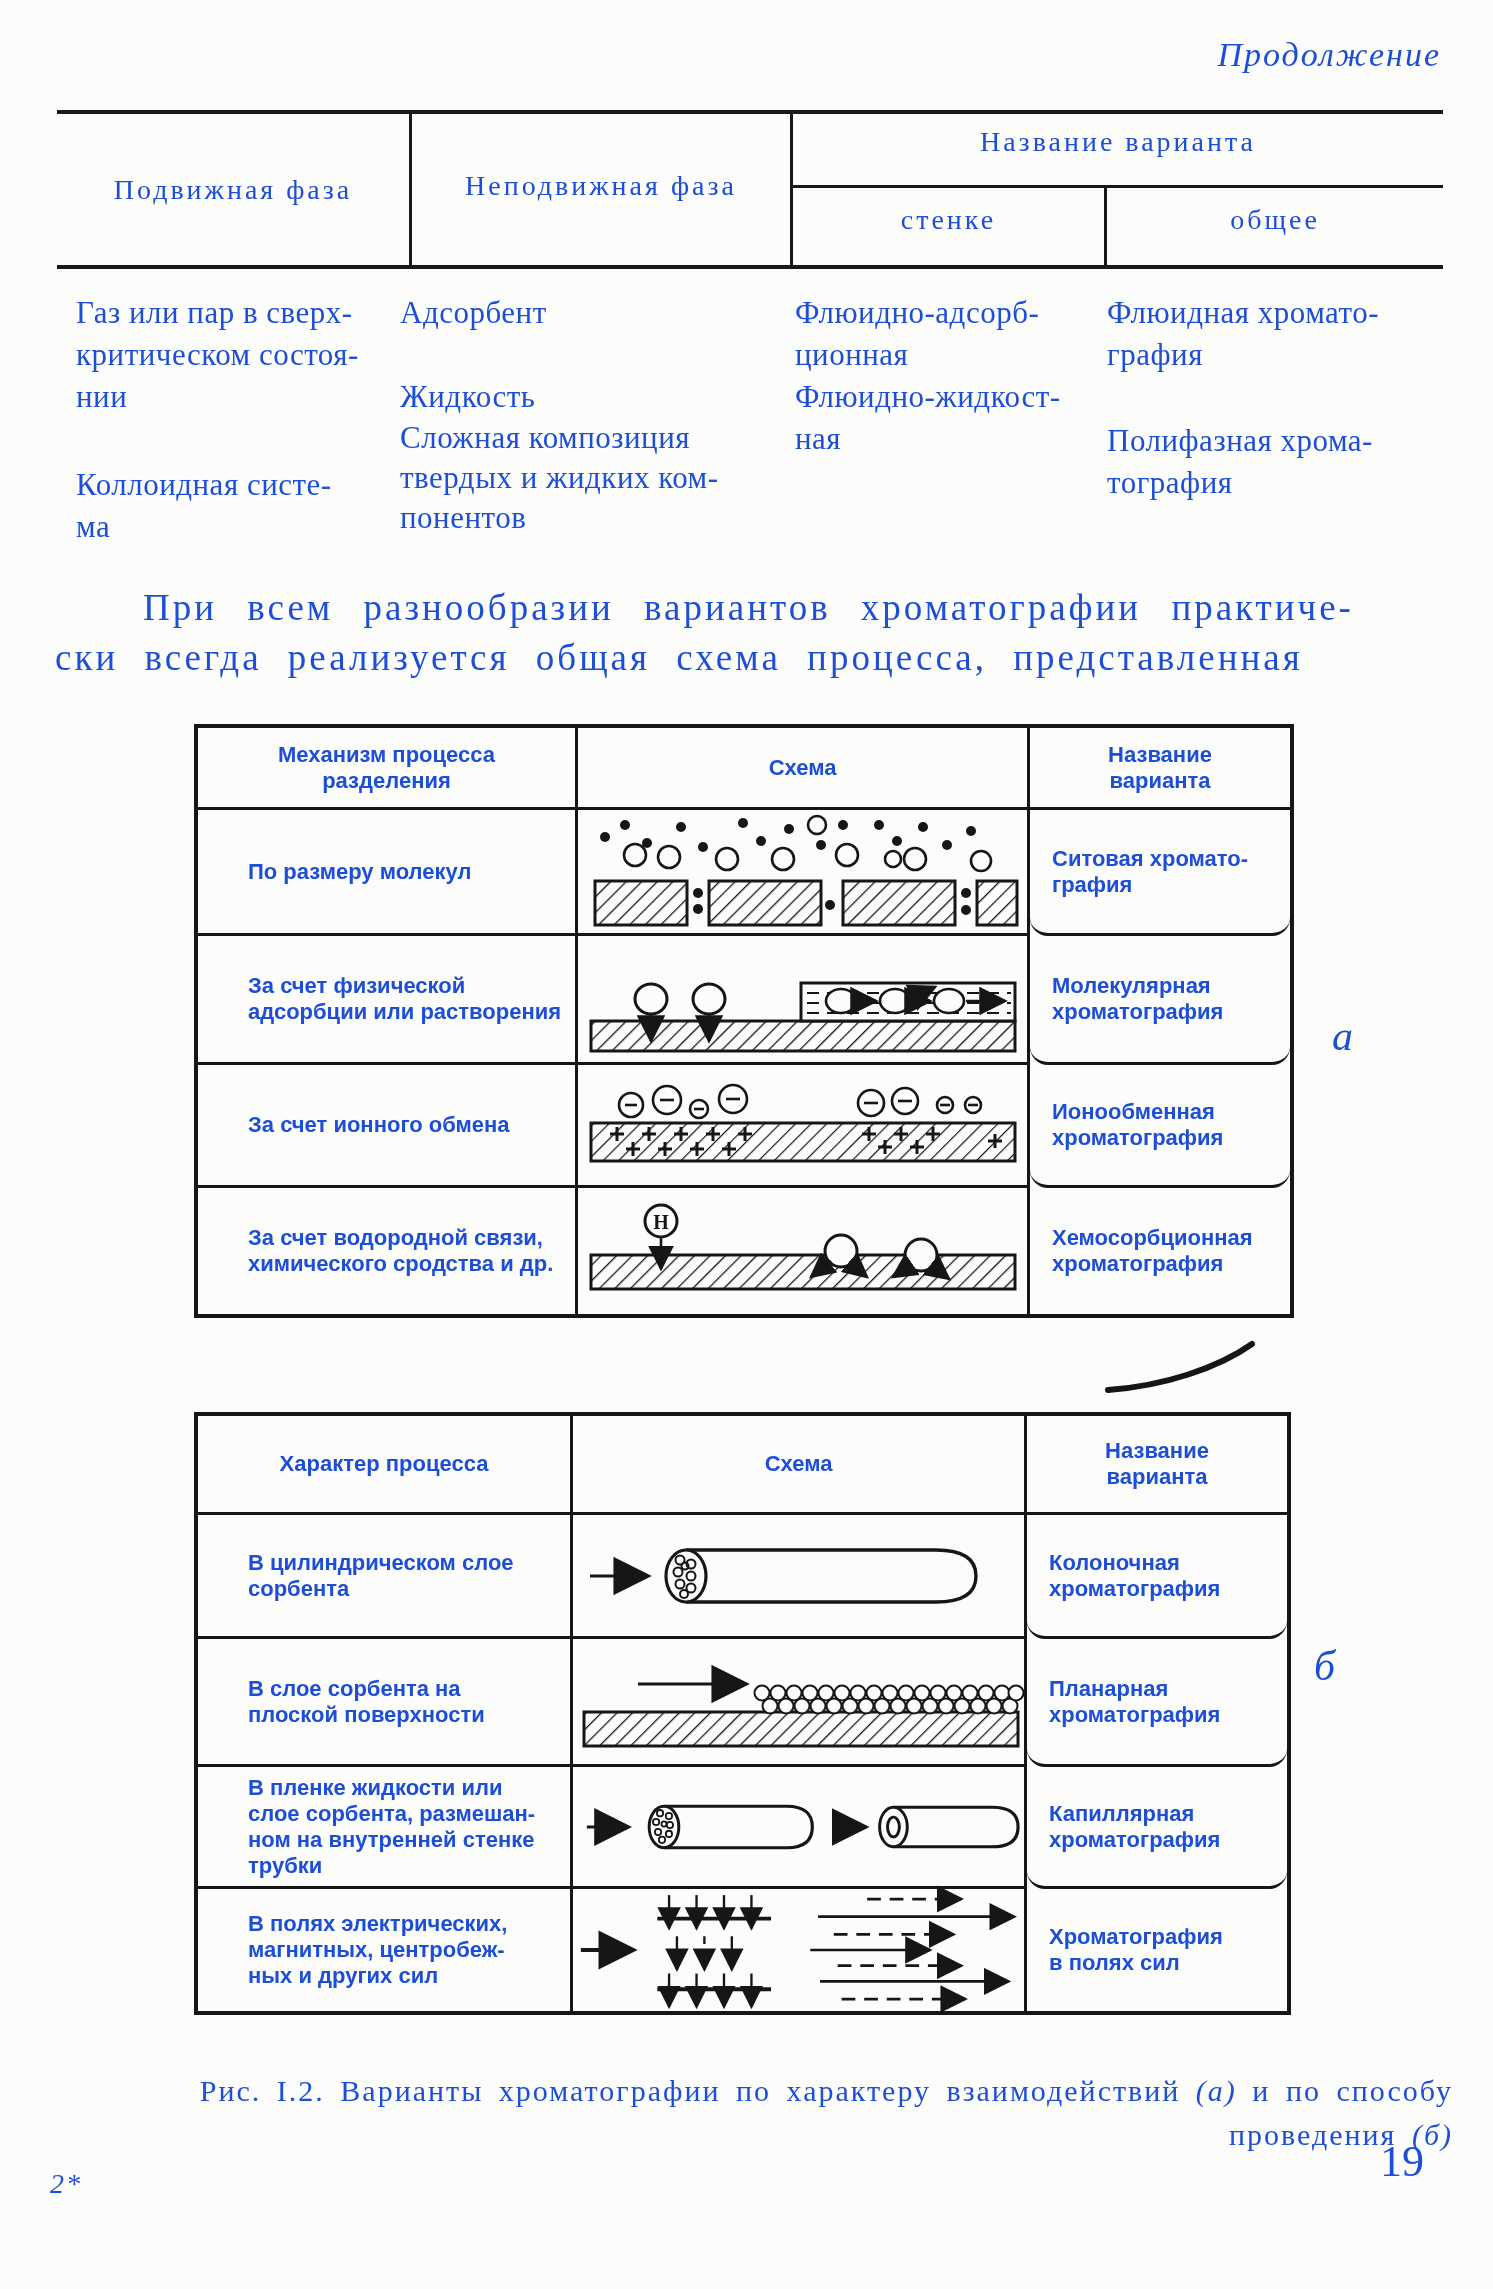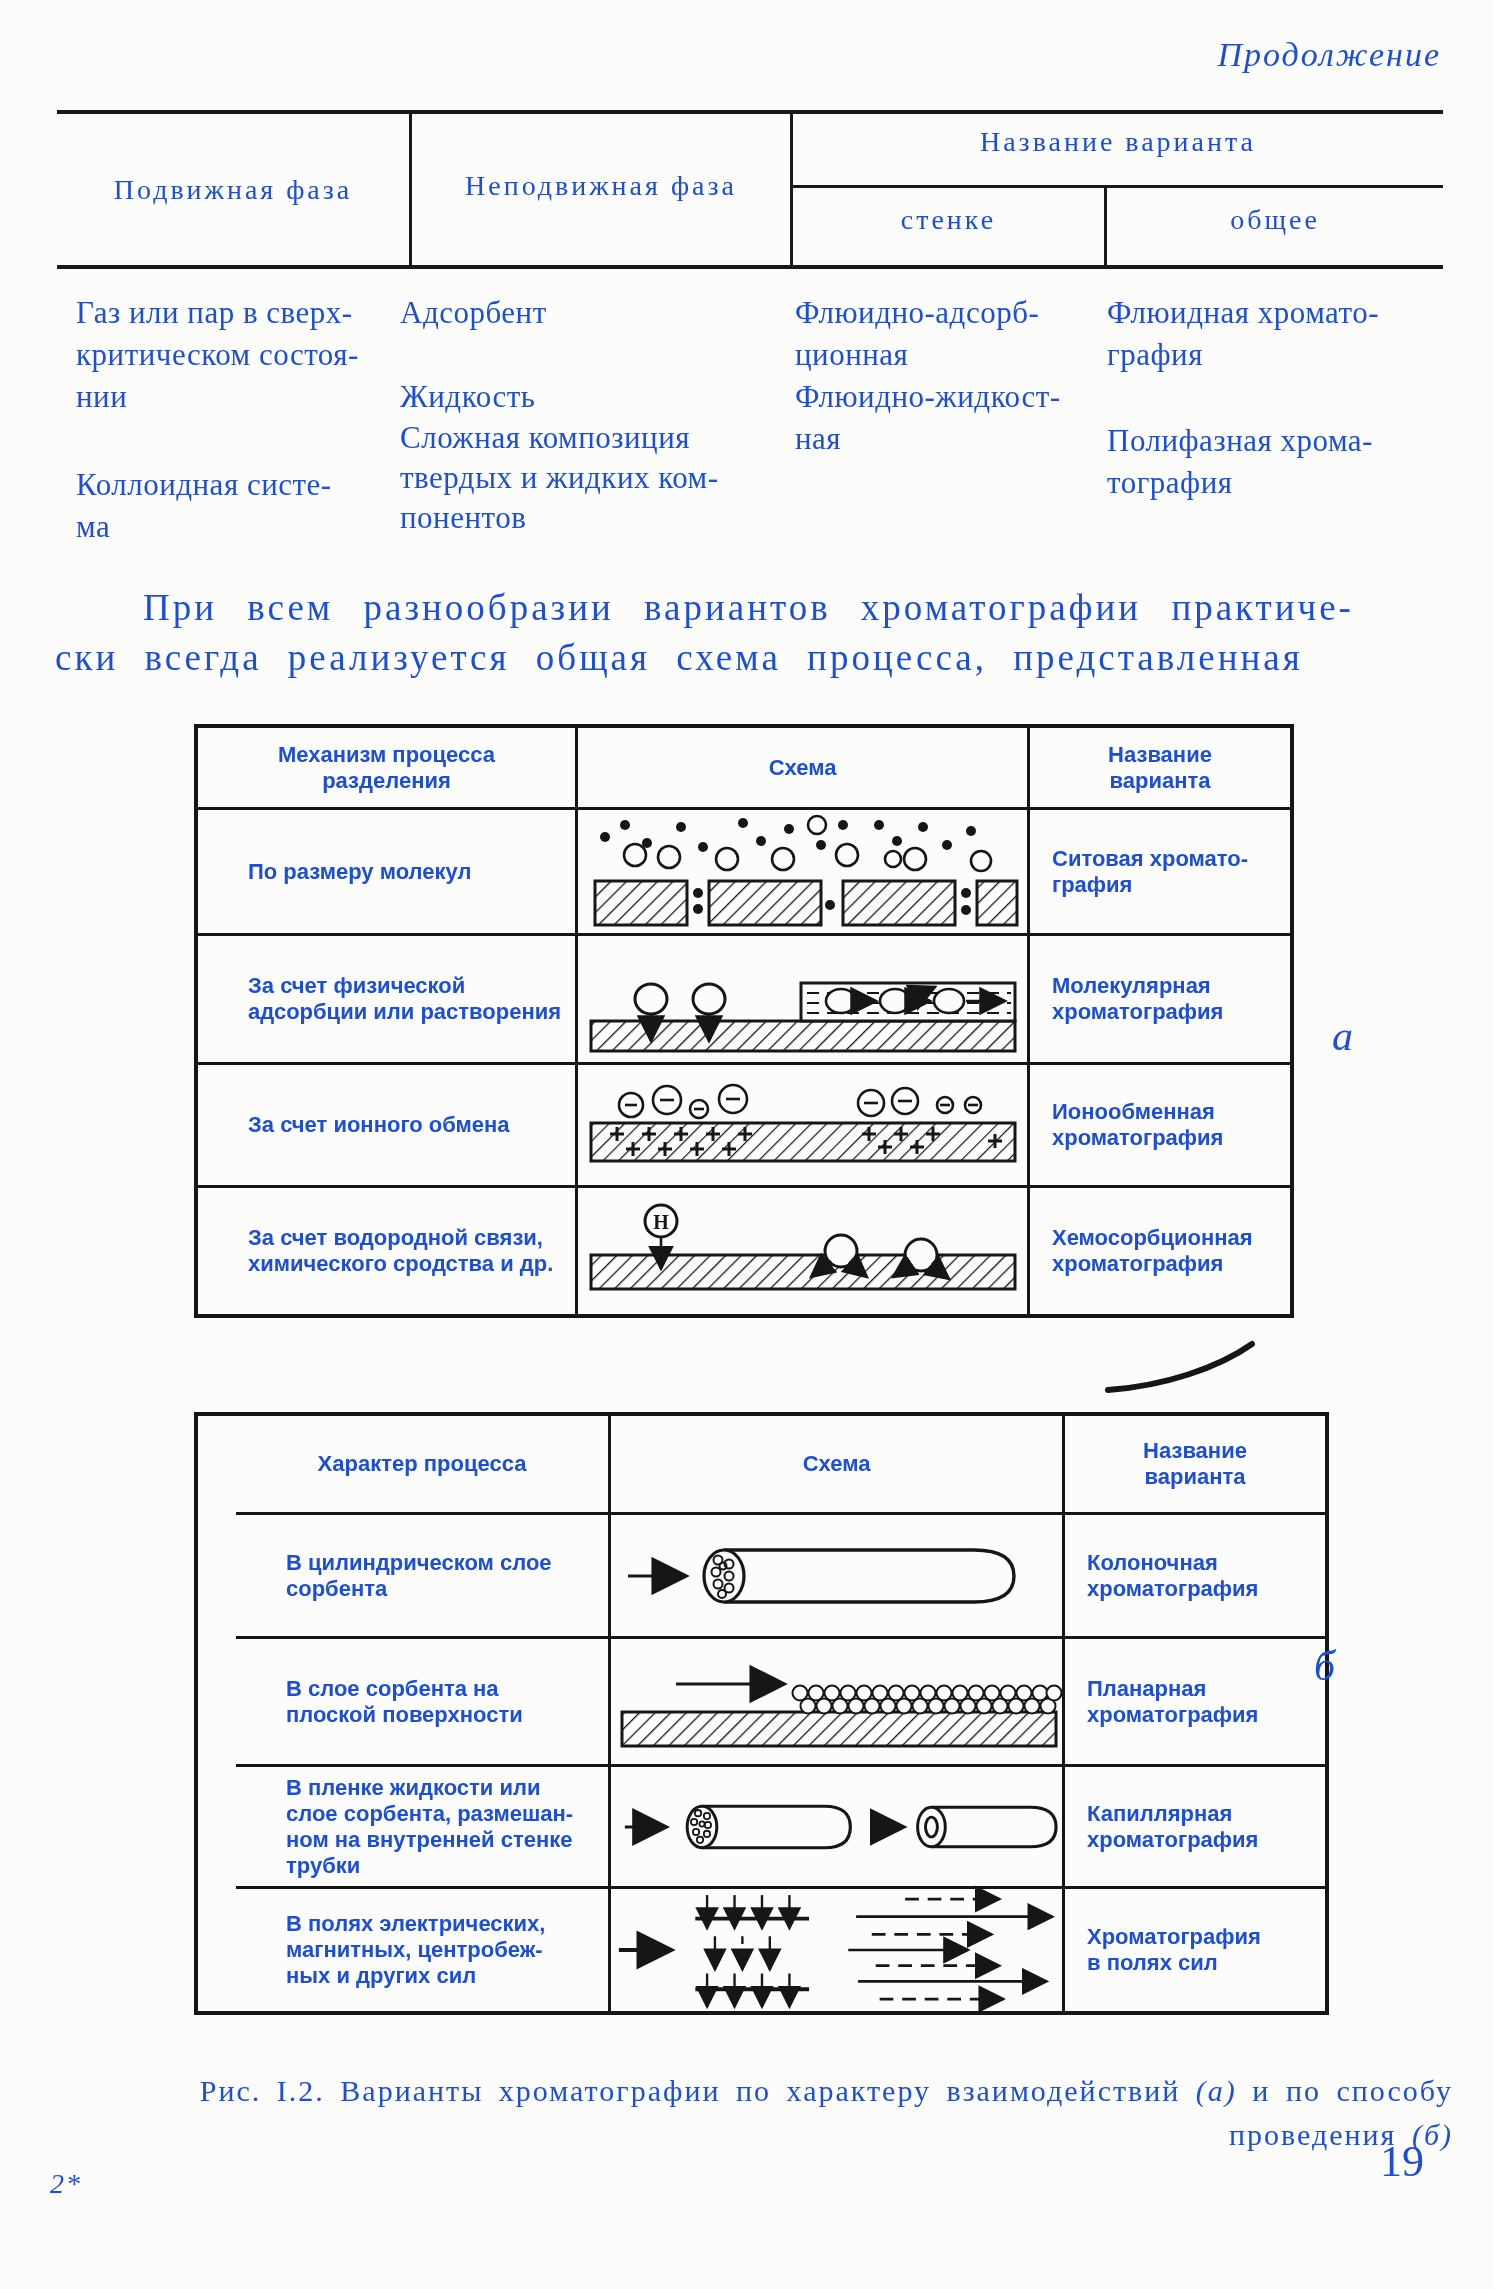--- a/index.html
+++ b/index.html
@@ -36,21 +36,21 @@
   .fc{
     box-sizing:border-box;
     border-right:3px solid #161616;
     border-bottom:3px solid #161616;
     display:flex;align-items:center;
   }
   .fc.lc{border-right:none;}
   .fc.lr{border-bottom:none;}
   .fc.hd{justify-content:center;text-align:center;}
   .fc.c1{padding-left:50px;}
-  .fc.c3{padding-left:22px;}
+  .fc.c3{padding-left:22px;border-radius:18px;}
   .fc.sch{justify-content:center;}
   .side-label{font-size:42px;font-style:italic;font-family:"Liberation Serif",serif;}
   .caption{font-size:30px;letter-spacing:2px;word-spacing:6px;text-align:right;}
   svg{display:block;}
   svg line, svg path, svg circle, svg ellipse, svg rect, svg polygon{vector-effect:none;}
 </style>
 </head>
 <body>
 
 <div class="page">
@@ -303,21 +303,21 @@
 хроматография</span>
       </div>
   </div>
 
   <div class="abs side-label" style="left:1332px;top:1012px;">а</div>
 
   <svg class="abs" style="left:1100px;top:1338px;" width="160" height="62" viewBox="0 0 160 62">
     <path d="M152 6 C118 30 64 48 8 52" stroke="#161616" stroke-width="6" fill="none" stroke-linecap="round"></path>
   </svg>
 
-  <div class="ftable ftb" style="left:194px;top:1412px;padding-left:38px;">
+  <div class="ftable ftb" style="left:194px;top:1412px;">
     <div class="fc hd">
         <span>Характер процесса</span>
       </div>
     <div class="fc hd">
         <span>Схема</span>
       </div>
     <div class="fc hd lc">
         <span class="ml">Название
 варианта</span>
       </div>

